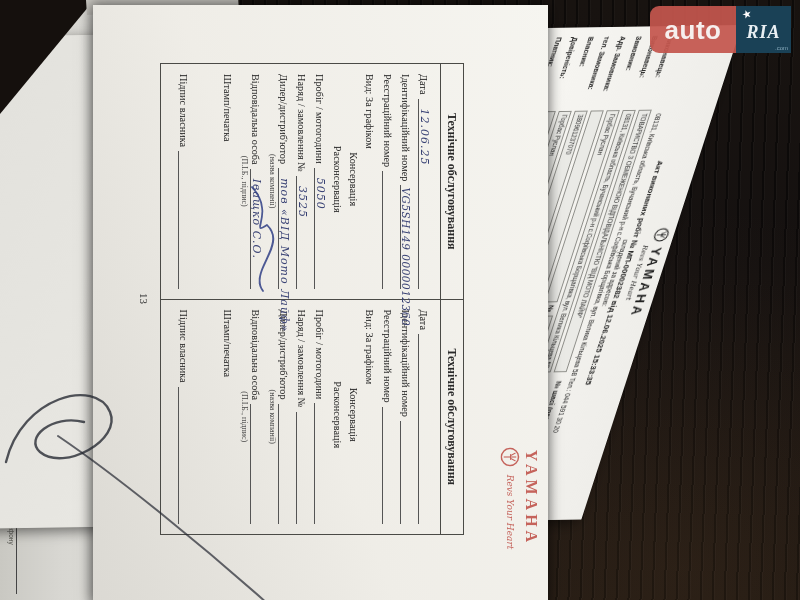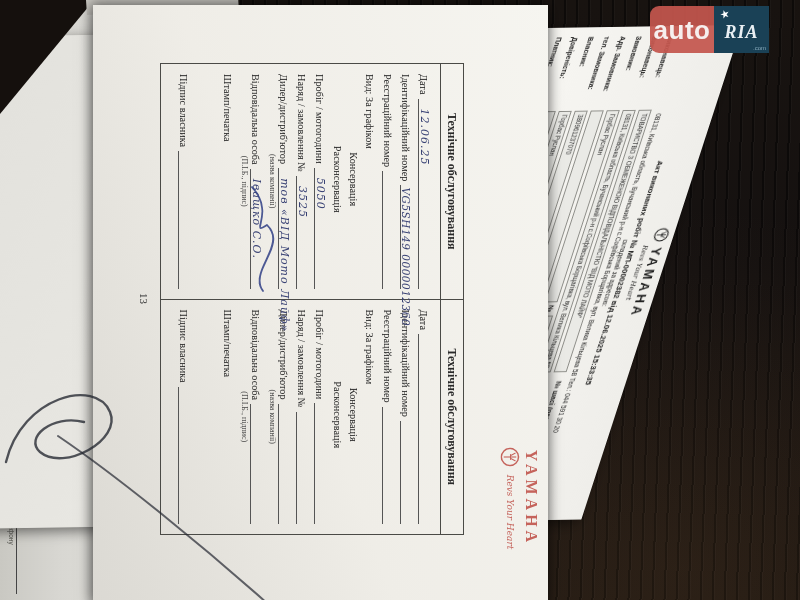--- a/index.html
+++ b/index.html
@@ -91,21 +91,21 @@
     position:absolute;bottom:-1px;left:10px;font-size:11px;letter-spacing:1px;white-space:nowrap;}
   .hand.big{font-size:10.5px;left:2px;letter-spacing:.5px;}
   .swoosh{position:absolute;right:-6px;top:-16px;width:112px;height:36px;overflow:visible;}
   .pagenum{position:absolute;left:288px;top:398px;font-size:11px;color:#333;}
 
   
   .ink{position:absolute;left:0;top:0;z-index:5;pointer-events:none;}
 
   
   .ria-badge{position:absolute;left:650px;top:6px;height:47px;display:flex;z-index:8;}
-  .ria-red{width:64px;background:rgba(196,86,78,.93);border-radius:9px 0 0 9px;
+  .ria-red{width:86px;background:rgba(196,86,78,.93);border-radius:9px 0 0 9px;
     display:flex;align-items:center;justify-content:center;}
   .ria-auto{color:#f6efee;font-size:26px;font-weight:bold;letter-spacing:.5px;line-height:1;}
   .ria-navy{width:55px;background:#1a4156;position:relative;display:flex;align-items:center;justify-content:center;}
   .ria-star{position:absolute;left:6px;top:2px;font-size:11px;color:#fff;transform:rotate(-18deg);}
   .ria-txt{font-family:"Liberation Serif",serif;font-style:italic;font-weight:bold;
     font-size:18px;color:#e9eff3;letter-spacing:1px;margin-top:6px;}
   .ria-com{position:absolute;right:3px;bottom:2px;font-size:6px;color:#88abbd;}
 </style>
 </head>
 <body>

